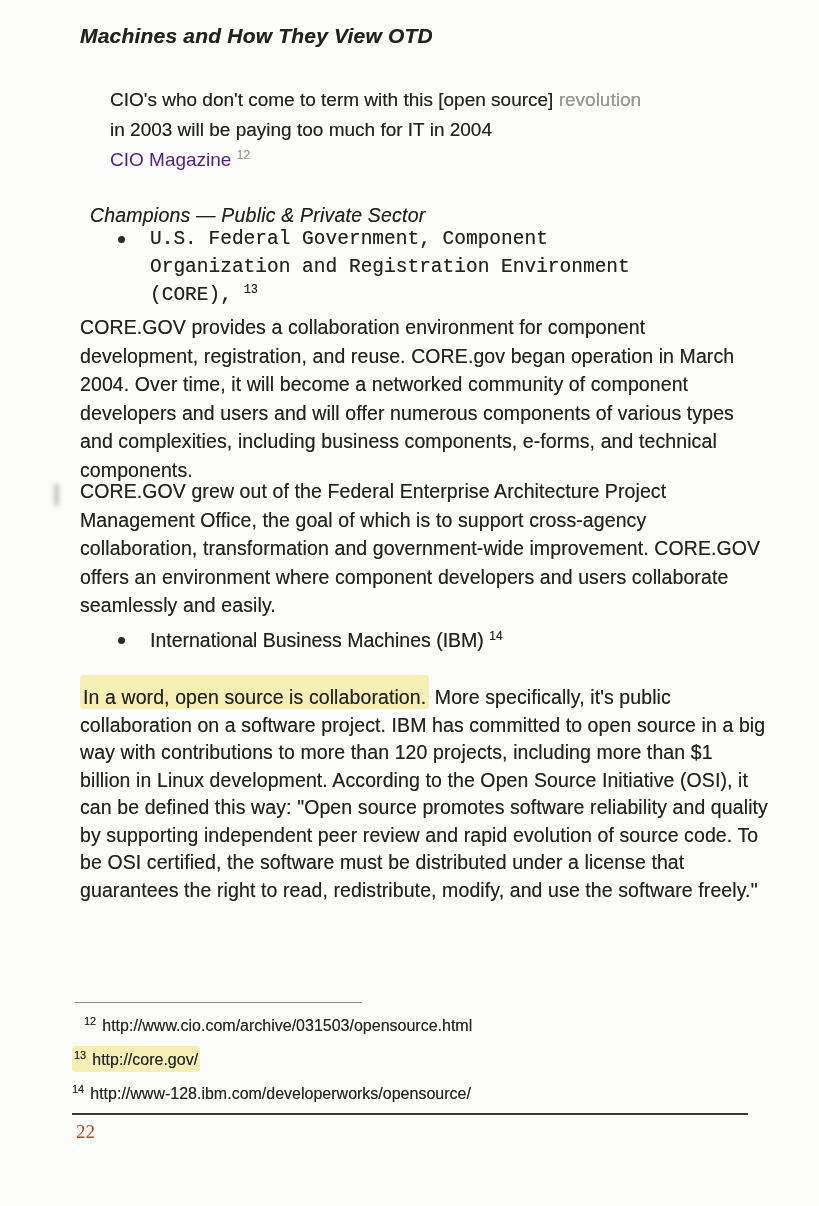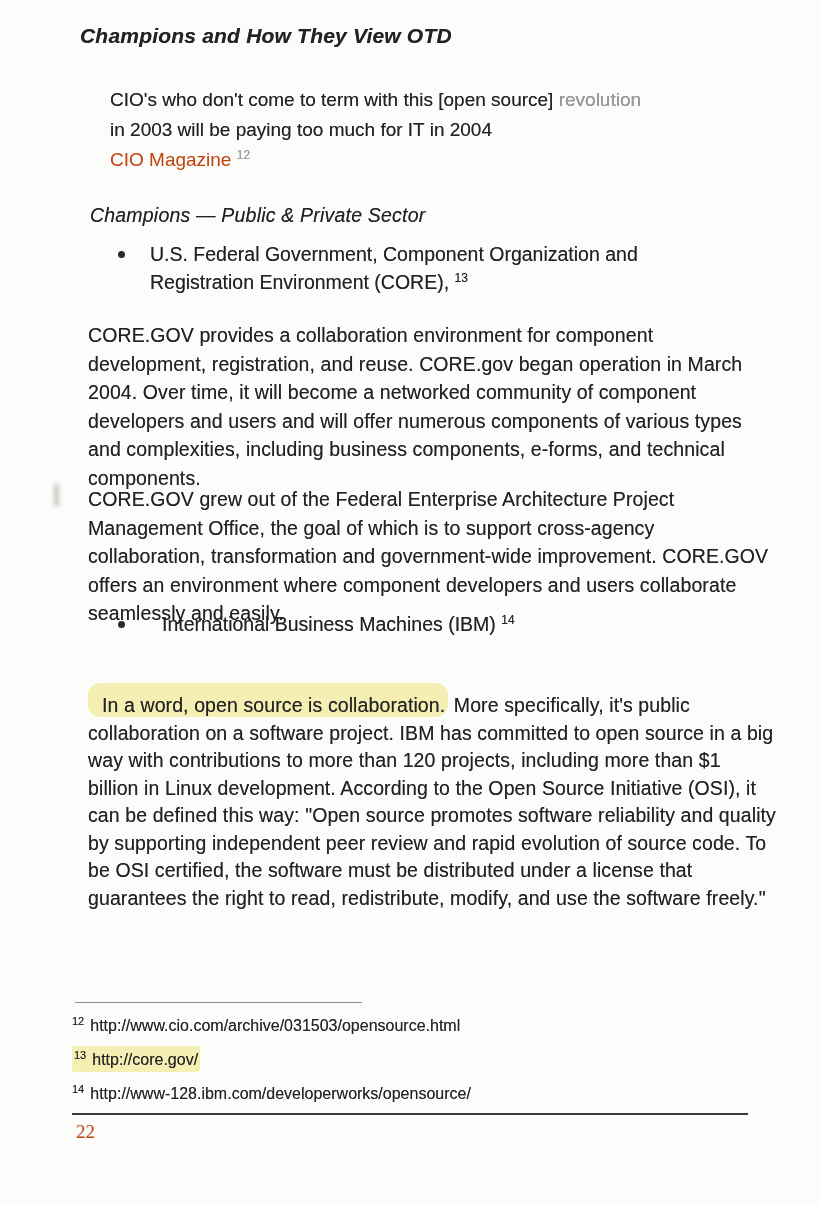--- a/index.html
+++ b/index.html
@@ -19,75 +19,75 @@
     position:absolute;top:24px;left:80px;
     font-size:21px;font-weight:bold;font-style:italic;
     letter-spacing:.2px;
     margin:0;
   }
   .quote{
     position:absolute;top:85px;left:110px;width:620px;
     font-size:19px;line-height:30px;
   }
   .quote .faded-end{ color:#9a9a98; }
-  .quote .attribution{ color:#c2410c; text-shadow:none; }
+  .quote .attribution{ color:#4c1d95; text-shadow:none; }
   sup.fnref{ font-size:12px; vertical-align:super; line-height:0; }
   .quote sup.fnref{ color:#a5a5a2; }
 
   .section-heading{
     position:absolute;top:192px;left:78px;
     font-size:19.5px;font-style:italic;font-weight:normal;margin:12px;
     letter-spacing:.2px;
   }
 
   .bullet-item{ position:absolute;left:76px; width:600px; display:flex; }
   .bullet-item .dot{
     width:7px;height:7px;border-radius:50%;
     background:#2a2a2a;flex:0 0 auto;
     margin:11px 0 0 42px;
   }
   .bullet-item .bullet-text{
     margin-left:25px;
     font-size:19.5px;line-height:28px;
     max-width:545px;
   }
-  .bullet-1{ top:240px; }
-  .bullet-2{ top:610px;gap:12px; }
+  .bullet-1{ top:225px;font-family:Liberation Mono, monospace; }
+  .bullet-2{ top:626px; }
 
   .body-para{
     position:absolute;left:76px;width:688px;
-    font-size:19.5px;line-height:28.5px;margin:12px;
+    font-size:19.5px;line-height:28.5px;margin:4px;
     letter-spacing:.1px;
   }
   .para-1{ top:309px; }
   .para-2{ top:473px; }
   .para-3{ top:680px; line-height:27.5px; }
 
   .hl{
     background:var(--highlight,#f5efb4);
-    padding:11px 3px 1px 14px;
-    border-radius:12px;
+    padding:11px 3px 1px 3px;
+    border-radius:4px;
   }
 
   .scan-artifact{
     position:absolute;left:54px;top:484px;width:5px;height:22px;
     background:#b8b8b4;filter:blur(2px);opacity:.8;
   }
 
   .footnote-sep{
     position:absolute;left:75px;top:1002px;width:287px;height:0;
     border-top:1.5px solid #8c8c89;
   }
   .footnote{
     position:absolute;left:72px;width:660px;
     font-size:16px;line-height:20px;
     color:#242424;
   }
   .footnote sup.fnref{ font-size:11px; margin-right:6px; }
-  .fn-12{ top:1016px; }
+  .fn-12{ top:1016px;margin-left:12px; }
   .fn-13{ top:1050px; }
   .fn-14{ top:1084px; }
   .fn-hl{
     background:var(--highlight,#f5efb4);
     padding:5px 2px 4px 2px;border-radius:3px;
   }
 
   .bottom-rule{
     position:absolute;left:72px;top:1113px;width:676px;height:0;
     border-top:2px solid #3a3a38;
@@ -96,21 +96,21 @@
     position:absolute;left:76px;top:1121px;
     font-family:"Liberation Serif", serif;
     font-size:19px;color:#c2410c;
   }
 </style>
 </head>
 <body>
 
 <div class="page" style="--highlight: #f5efb4; --ink: #222222;">
 
-  <h1 class="doc-title ink">Champions and How They View OTD</h1>
+  <h1 class="doc-title ink">Machines and How They View OTD</h1>
 
   <div class="quote ink">
     <span>CIO's who don't come to term with this [open source] </span><span class="faded-end">revolution</span><br>
     <span>in 2003 will be paying too much for IT in 2004</span><br>
     <span class="attribution">CIO Magazine</span>
     <sup class="fnref">12</sup>
   </div>
 
   <h2 class="section-heading ink">Champions — Public &amp; Private Sector</h2>
 

